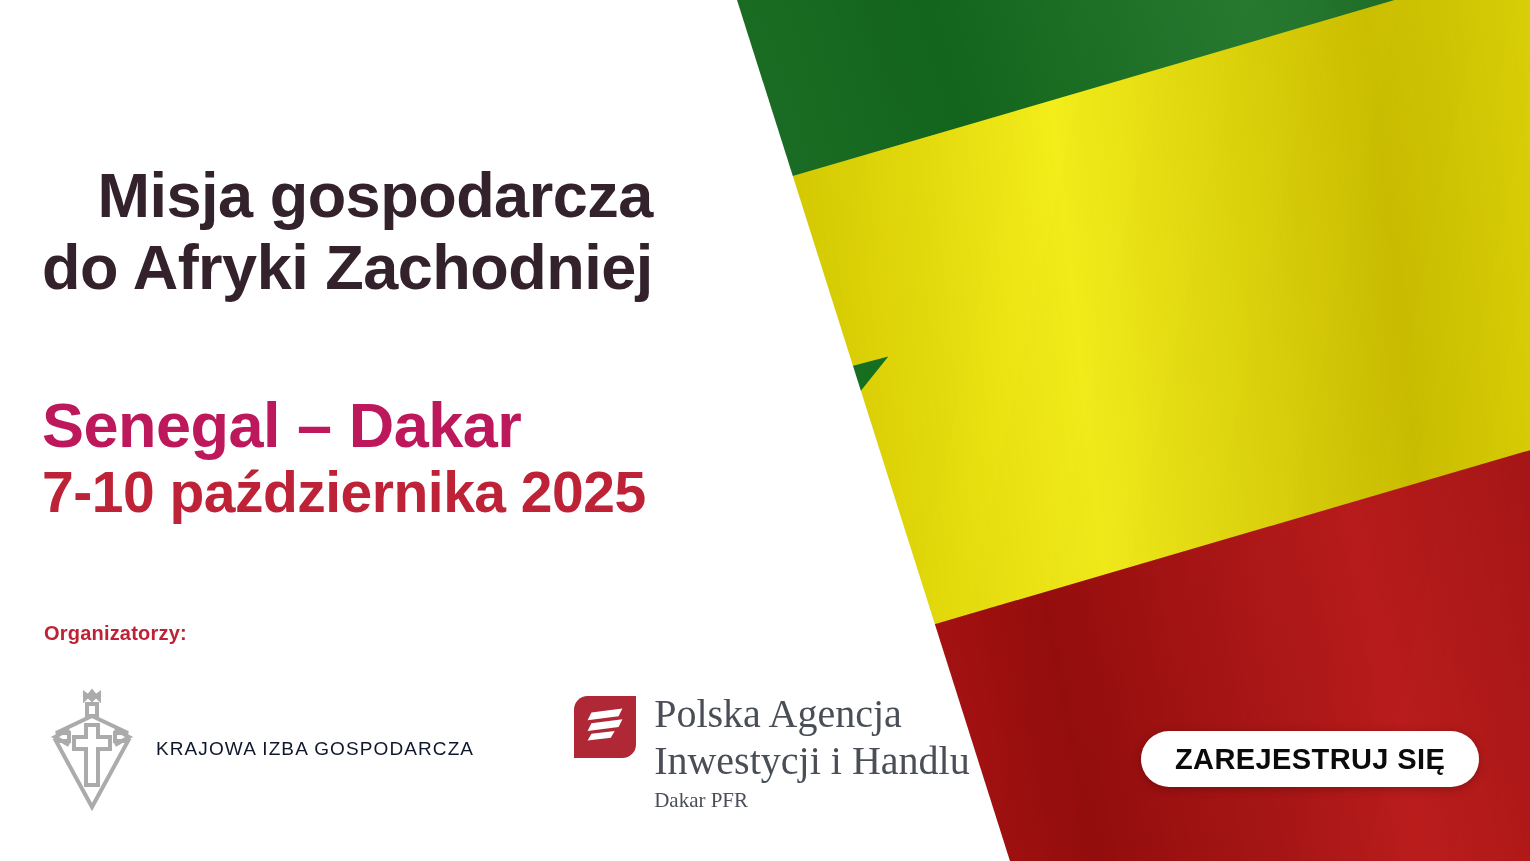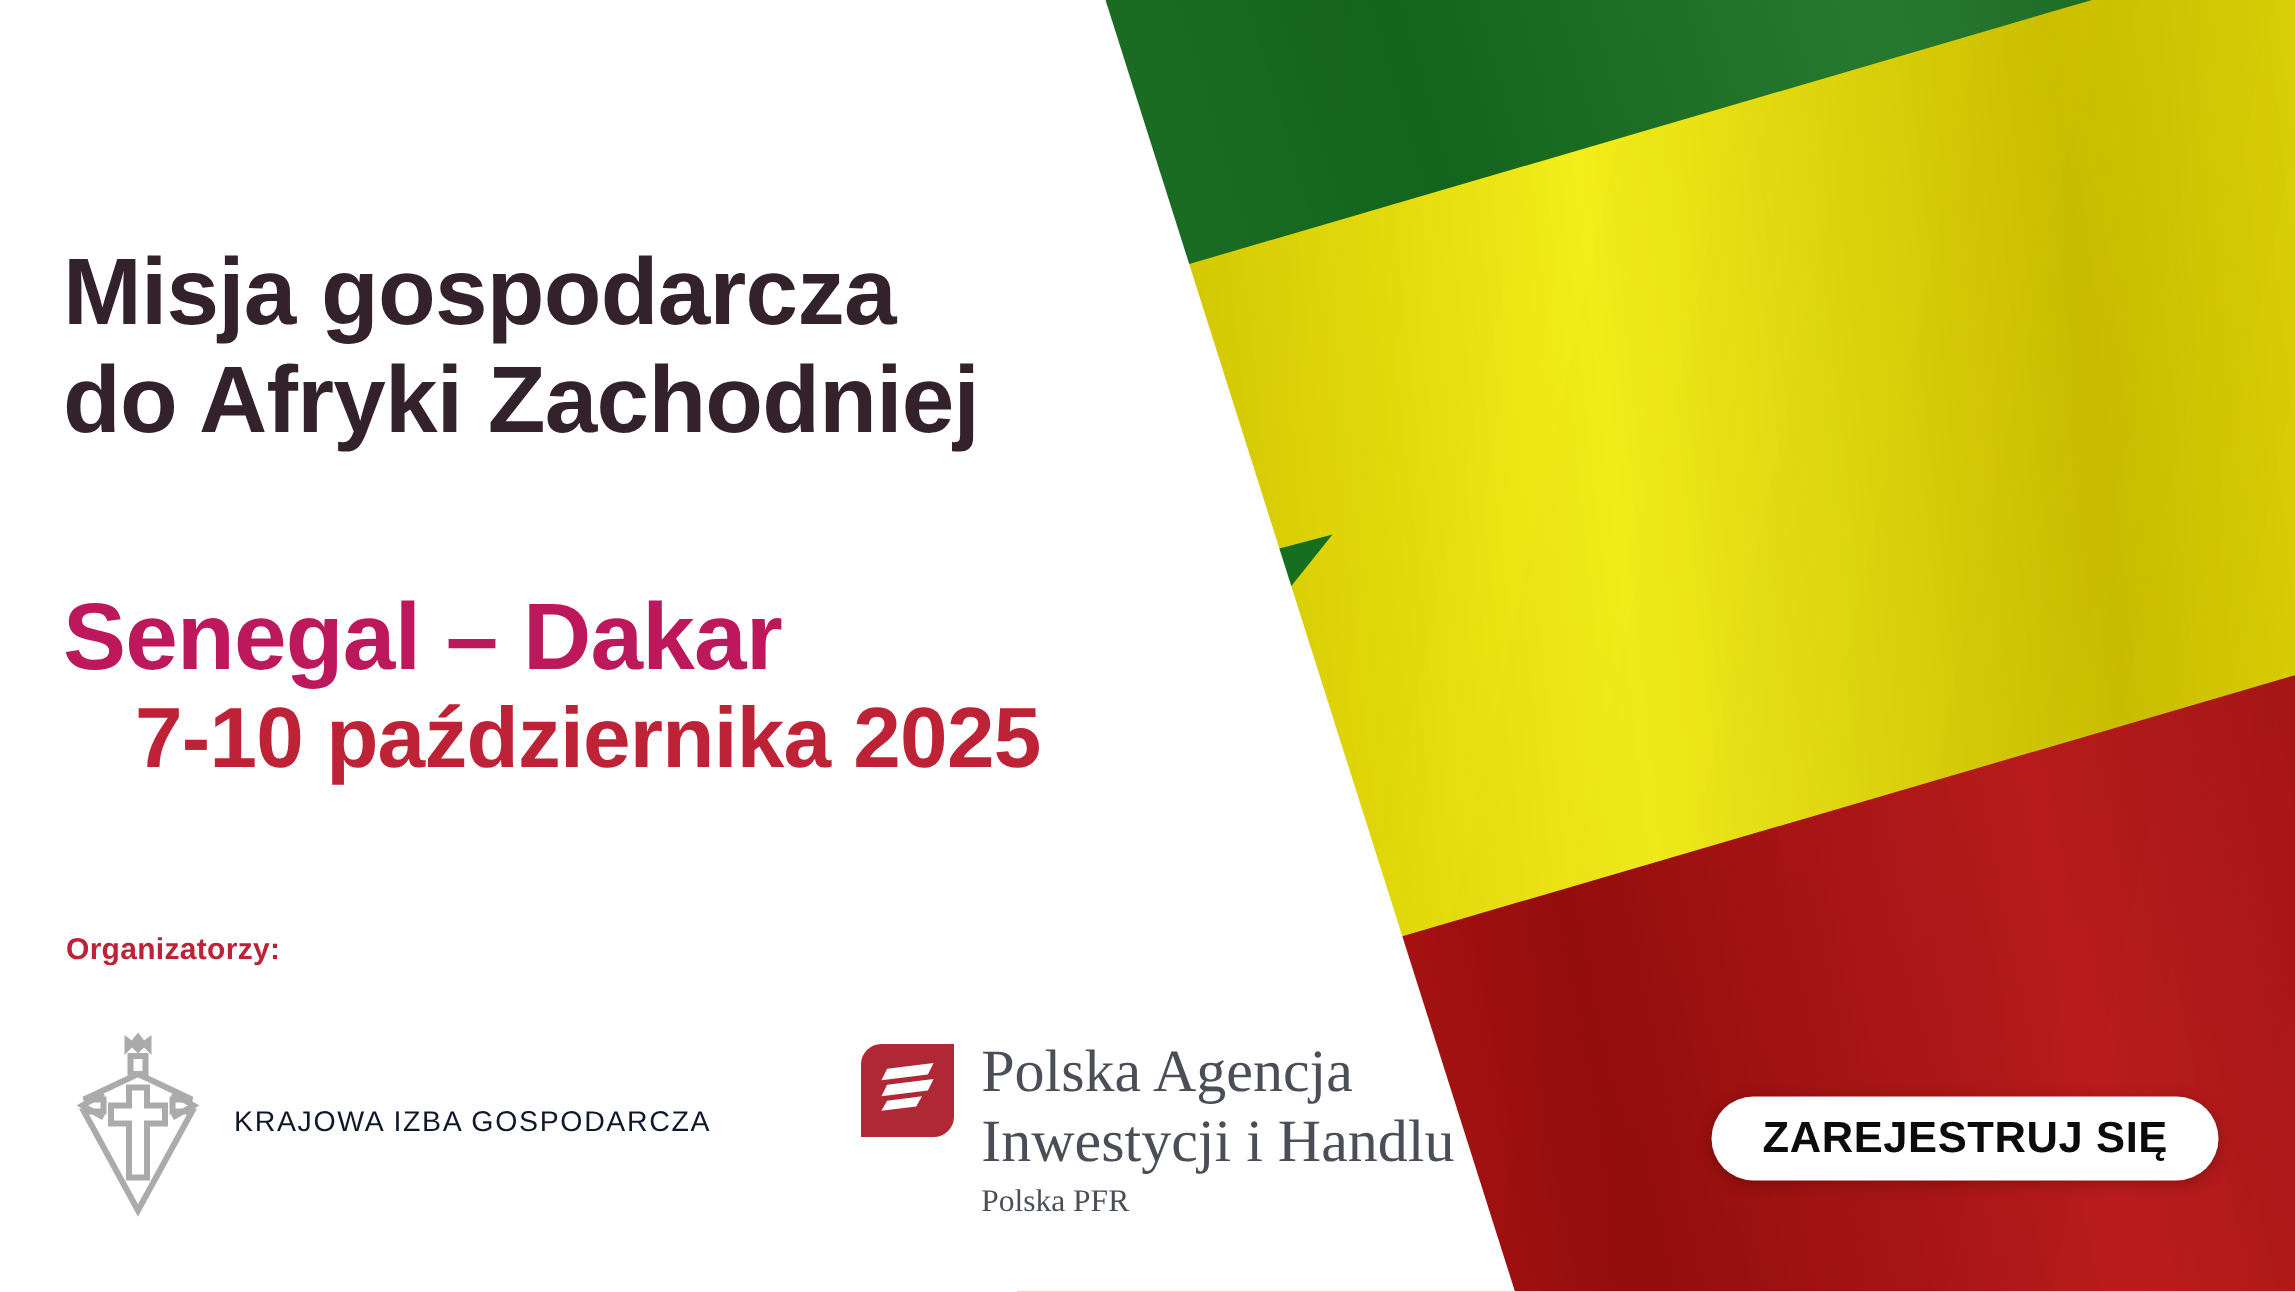--- a/index.html
+++ b/index.html
@@ -120,42 +120,41 @@
     position: absolute;
     top: 118px;
     left: 0;
     color: #33222B;
     font-size: 63px;
     font-weight: 700;
     line-height: 1.14;
     letter-spacing: -0.5px;
     white-space: nowrap;
   }
-  .headline .hl-line { display: block; }
+  .headline .hl-line { display: block; text-align: right; }
   .subhead {
     position: absolute;
     top: 339px;
     left: 0;
     color: #be185d;
     font-size: 63px;
     font-weight: 700;
     line-height: 1.1;
     letter-spacing: -0.5px;
     white-space: nowrap;
   }
   .dateline {
     position: absolute;
     top: 459px;
     left: 0;
     color: #BE2236;
     font-size: 57px;
     font-weight: 700;
     letter-spacing: -0.5px;
     white-space: nowrap;
-    margin-left: 48px;
   }
   .org-label {
     position: absolute;
     top: 622px;
     left: 2px;
     color: #BE2236;
     font-size: 20px;
     font-weight: 700;
     letter-spacing: 0.2px;
     text-align: center;
@@ -298,21 +297,21 @@
             <g fill="#FFFFFF">
               <path d="M18,17 L50,13 L46,21 L14,25 Z"></path>
               <path d="M18,28 L50,24 L46,32 L14,36 Z"></path>
               <path d="M18,39 L42,36 L38,43 L14,46 Z"></path>
             </g>
           </svg>
         </span>
         <span class="paih-text">
           <span class="paih-line">Polska Agencja</span>
           <span class="paih-line">Inwestycji i Handlu</span>
-          <span class="paih-sub">Polska PFR</span>
+          <span class="paih-sub">Dakar PFR</span>
         </span>
       </div>
 
     </div>
   </div>
 
   <button class="cta">ZAREJESTRUJ SIĘ</button>
 
 </div>
 

